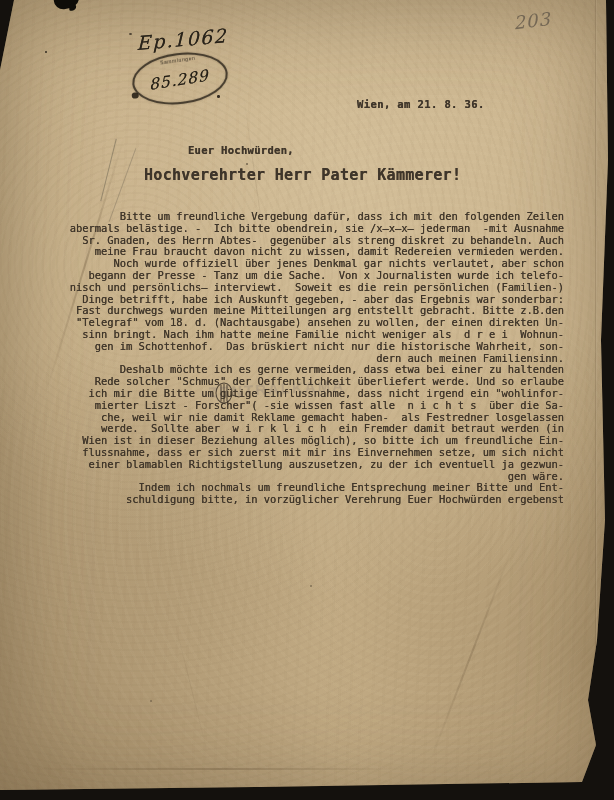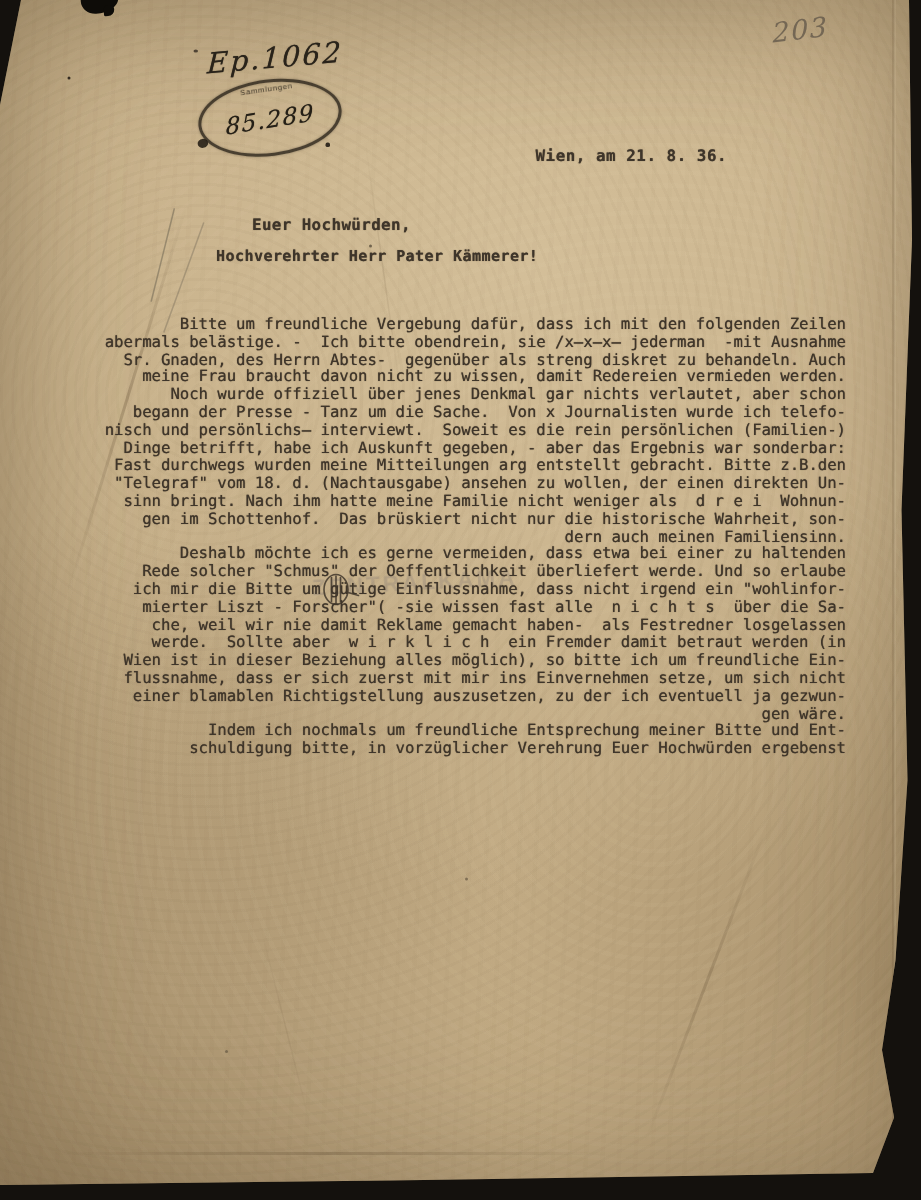--- a/index.html
+++ b/index.html
@@ -63,22 +63,22 @@
   .stamp-dot{position:absolute;left:-4px;top:32px;width:7px;height:6px;border-radius:50%;
       background:rgba(30,25,17,.85);}
   .faint-stamp{position:absolute;left:208px;top:380px;font-family:"Liberation Sans",sans-serif;
       font-weight:bold;font-size:15px;letter-spacing:2px;color:rgba(58,60,88,.15);
       transform:rotate(-3deg);filter:blur(.3px);}
   .doodle{position:absolute;left:212px;top:381px;opacity:.8;}
   
   .typed{position:absolute;white-space:pre;color:#3e352a;
       text-shadow:0 0 .6px rgba(62,50,36,.75), .3px .3px 0 rgba(62,50,36,.25);}
   .dateline{left:357px;top:98px;font-size:10.5px;font-weight:bold;letter-spacing:.4px;}
-  .sal1{left:168px;top:144px;font-size:10.5px;font-weight:bold;letter-spacing:.3px;}
-  .sal2{left:144px;top:166px;font-size:10px;font-weight:bold;letter-spacing:.3px;}
+  .sal1{left:188px;top:144px;font-size:10.5px;font-weight:bold;letter-spacing:.3px;}
+  .sal2{left:144px;top:166px;font-size:15px;font-weight:bold;letter-spacing:.3px;}
   .body-block{left:62px;top:211px;font-size:10.4px;line-height:11.8px;width:502px;text-align:right;}
 </style>
 </head>
 <body>
 
 <div class="stage">
 
   <div class="paper">
     <div class="grain"></div>
     <div class="vignette"></div>

